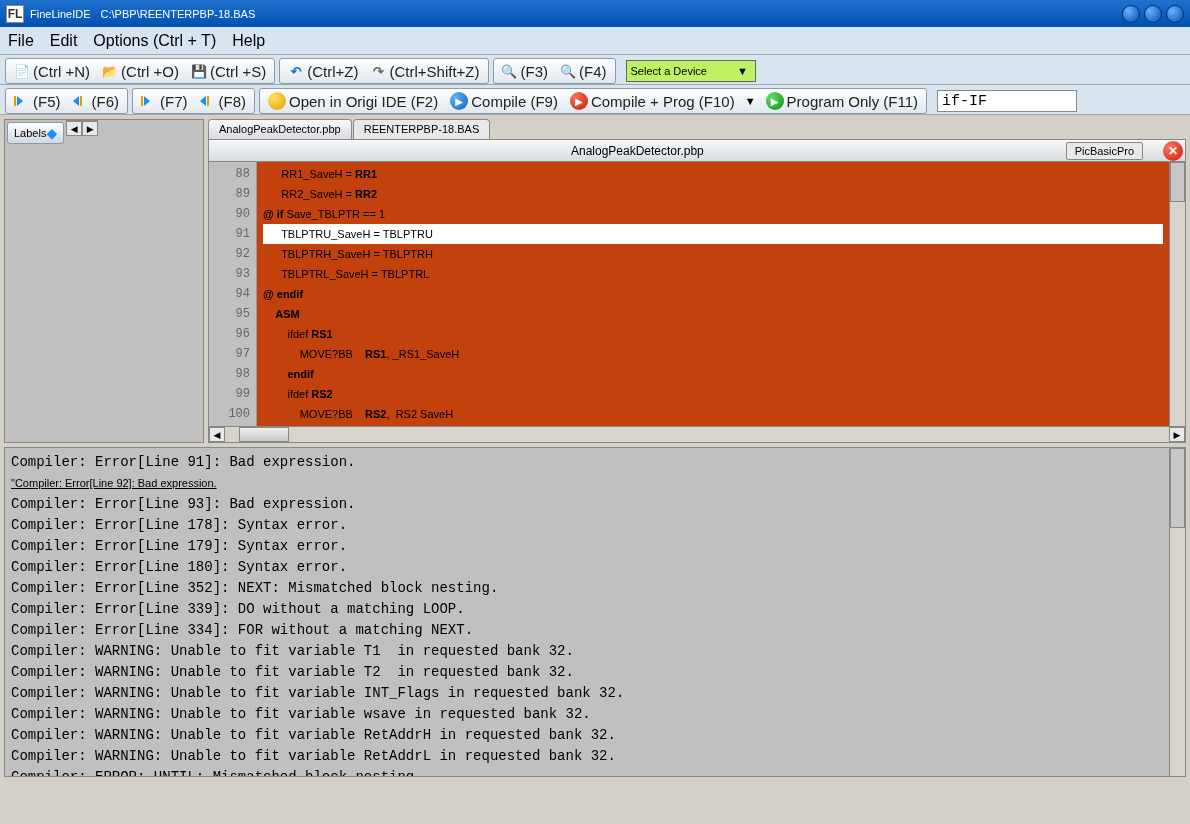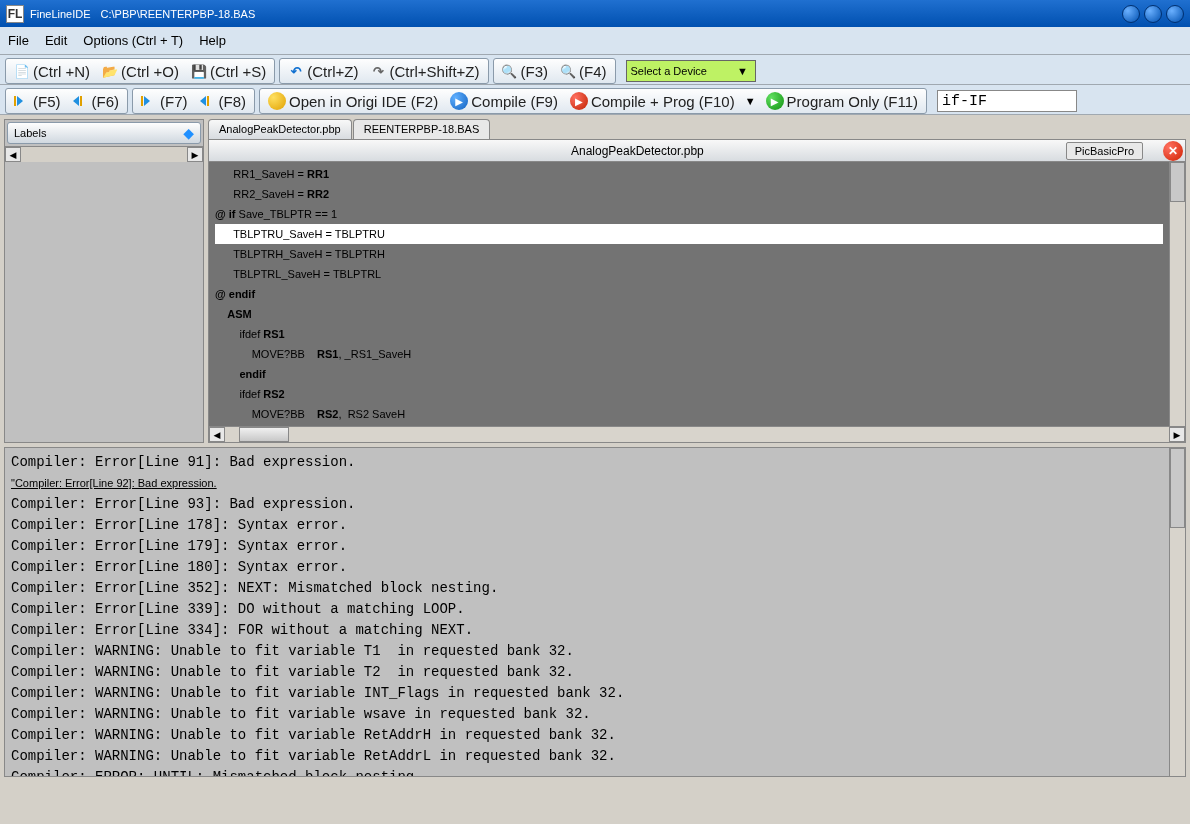--- a/index.html
+++ b/index.html
@@ -4,49 +4,49 @@
 <style>
 * { margin:0; padding:0; box-sizing:border-box; font-family:Tahoma,Arial,sans-serif; font-size:11px; }
 body { background:#d4d0c8; width:1190px; height:824px; overflow:hidden; }
 .titlebar { height:27px; background:linear-gradient(to bottom,#2070d0,#0050b0); color:#fff; display:flex; align-items:center; padding:0 6px; }
 .titlebar .icon-box { width:18px; height:18px; background:#fff; color:#333; display:flex; align-items:center; justify-content:center; font-weight:bold; font-size:12px; border:1px solid #888; margin-right:6px; }
 .titlebar .title { font-size:12px; }
 .titlebar .spacer { flex:1; }
 .titlebar .winbtns { display:flex; gap:4px; }
 .titlebar .winbtn { width:18px; height:18px; border-radius:9px; background:radial-gradient(circle at 30% 30%,#6ab0ff,#0050b0); border:1px solid #003070; }
 .menubar { height:28px; background:#d8e4f0; display:flex; align-items:center; padding:0 8px; gap:16px; border-bottom:1px solid #a0a8b0; }
-.menubar .menuitem { cursor:default; font-size:13px; }
+.menubar .menuitem { cursor:default; font-size:16px; }
 .toolbar { background:#d8e4f0; padding:3px 5px; display:flex; align-items:center; gap:4px; flex-wrap:wrap; border-bottom:1px solid #a0a8b0; }
 .toolrow { display:flex; align-items:center; gap:4px; height:30px; }
 .tgroup { display:flex; align-items:center; border:1px solid #8a9aaa; border-radius:3px; background:linear-gradient(to bottom,#fefefe,#e0e8f0); height:26px; padding:0 2px; }
 .tbtn { display:flex; align-items:center; gap:3px; padding:2px 6px; height:22px; cursor:default; }
 .tbtn .ticon { width:16px; height:16px; display:flex; align-items:center; justify-content:center; font-size:13px; }
 .tbtn .tlbl { font-size:15px; color:#222; }
 .devsel { border:1px solid #666; background:#bef264; height:22px; width:130px; padding:0 4px; display:flex; align-items:center; justify-content:space-between; margin-left:6px; }
 .devsel .arrow { width:16px; height:16px; display:flex; align-items:center; justify-content:center; }
 .ifbox { border:1px solid #888; background:#fff; height:22px; width:140px; padding:0 4px; display:flex; align-items:center; font-family:"Courier New",monospace; font-size:15px; margin-left:6px; }
 .main { display:flex; height:330px; }
-.leftpane { width:200px; border:1px solid #888; display:flex; flex-direction:column; margin:4px 2px 2px 4px; background:#c0c0c0; }
+.leftpane { width:200px; border:1px solid #888; display:flex; margin:4px 2px 2px 4px; background:#c0c0c0; }
 .lphead { background:linear-gradient(to bottom,#fefefe,#d0d8e0); border:1px solid #8a9aaa; border-radius:3px; height:22px; display:flex; align-items:center; justify-content:space-between; padding:0 6px; margin:2px; }
 .lphead .diam { color:#2090ff; font-size:14px; }
 .lpbody { flex:1; font-family:"Courier New",monospace; font-size:13px; line-height:18px; background:#c0c0c0; padding:2px; overflow:hidden; white-space:pre; }
 .lpscroll { height:16px; background:#d4d0c8; display:flex; justify-content:space-between; border-top:1px solid #888; }
 .lpscroll .sbtn { width:16px; height:15px; border:1px solid #888; background:#e8e8e8; display:flex; align-items:center; justify-content:center; font-size:9px; }
 .rightpane { flex:1; margin:4px 4px 2px 2px; display:flex; flex-direction:column;justify-content:flex-end; }
 .tabs { height:22px; display:flex; gap:1px; }
 .tab { background:linear-gradient(to bottom,#f8f8f8,#d8dce0); border:1px solid #888; border-bottom:none; border-radius:4px 4px 0 0; padding:3px 10px; font-size:11px; cursor:default; }
 .tab.active { background:#e8e8e8; }
 .editorwrap { flex:1; border:1px solid #888; display:flex; flex-direction:column; background:#c0c0c0; }
 .edhdr { height:22px; background:linear-gradient(to bottom,#f8f8f8,#d8dce0); display:flex; align-items:center; border-bottom:1px solid #888; }
 .edhdr .fname { flex:1; text-align:center; font-size:12px; }
 .edhdr .lang { border:1px solid #888; padding:2px 8px; background:#e8e8e8; border-radius:2px; margin-right:18px; }
 .edhdr .close { width:20px; height:20px; border-radius:10px; background:radial-gradient(circle at 30% 30%,#ff7060,#d02000); display:flex; align-items:center; justify-content:center; color:#fff; font-weight:bold; margin:0 2px; font-size:12px; }
 .editor { flex:1; display:flex; overflow:hidden; }
 .gutter { width:48px; background:#c0c0c0; border-right:1px solid #999; font-family:"Courier New",monospace; font-size:12px; color:#666; text-align:right; padding:2px 6px 2px 2px; line-height:20px; }
-.code { flex:1; font-family:"Courier New",monospace; font-size:14px; line-height:20px; padding:2px 6px; background:#737373; white-space:pre; }
+.code { flex:1; font-family:"Courier New",monospace; font-size:14px; line-height:20px; padding:2px 6px; background:#c2410c; white-space:pre; }
 .code .hl { background:#fff; display:inline-block; width:100%; }
 .code .b { font-weight:bold; }
 .vscroll { width:16px; background:#d8d4cc; border-left:1px solid #888; position:relative; }
 .vscroll .thumb { position:absolute; top:0; left:0; right:0; height:40px; background:#c8c8c8; border:1px solid #888; }
 .hscroll { height:16px; display:flex; border-top:1px solid #888; background:#d8d4cc; }
 .hscroll .sbtn { width:16px; height:15px; border:1px solid #888; background:#e8e8e8; display:flex; align-items:center; justify-content:center; font-size:9px; }
 .hscroll .track { flex:1; background:#d8d4cc; position:relative; }
 .hscroll .thumb { position:absolute; left:14px; top:0; bottom:0; width:50px; background:linear-gradient(to bottom,#f0f0f0,#c8c8c8); border:1px solid #888; }
 .output { margin:2px 4px 4px 4px; border:1px solid #888; background:#c0c0c0; height:330px; display:flex; }
 .outtext { flex:1; font-family:"Courier New",monospace; font-size:14px; line-height:21px; padding:4px 6px; white-space:pre; overflow:hidden; }
@@ -199,20 +199,21 @@
       <div class="tab">AnalogPeakDetector.pbp</div>
       <div class="tab active">REENTERPBP-18.BAS</div>
     </div>
     <div class="editorwrap">
       <div class="edhdr">
         <span class="fname">AnalogPeakDetector.pbp</span>
         <span class="lang">PicBasicPro</span>
         <span class="close">✕</span>
       </div>
       <div class="editor">
+        <div class="gutter" id="gutter">88<br>89<br>90<br>91<br>92<br>93<br>94<br>95<br>96<br>97<br>98<br>99<br>100<br></div>
         <div class="code" id="code"><span class="">      RR1_SaveH = <span class="b">RR1</span></span>
 <span class="">      RR2_SaveH = <span class="b">RR2</span></span>
 <span class=""><span class="b">@ if</span> Save_TBLPTR == 1</span>
 <span class="hl">      TBLPTRU_SaveH = TBLPTRU</span>
 <span class="">      TBLPTRH_SaveH = TBLPTRH</span>
 <span class="">      TBLPTRL_SaveH = TBLPTRL</span>
 <span class=""><span class="b">@ endif</span></span>
 <span class="">    <span class="b">ASM</span></span>
 <span class="">        ifdef <span class="b">RS1</span></span>
 <span class="">            MOVE?BB    <span class="b">RS1</span>, _RS1_SaveH</span>

